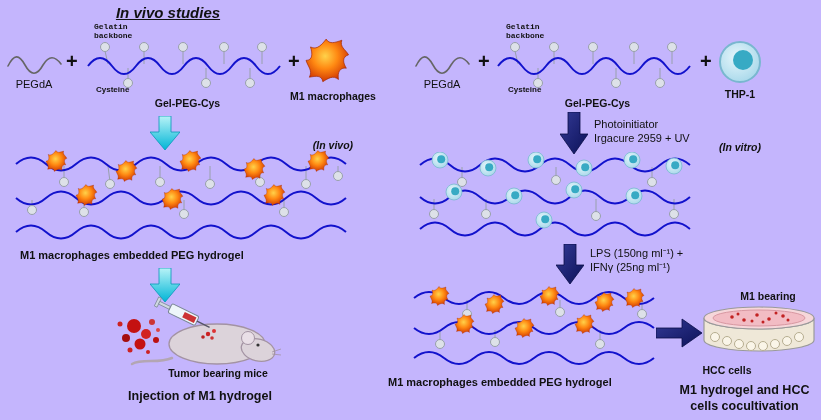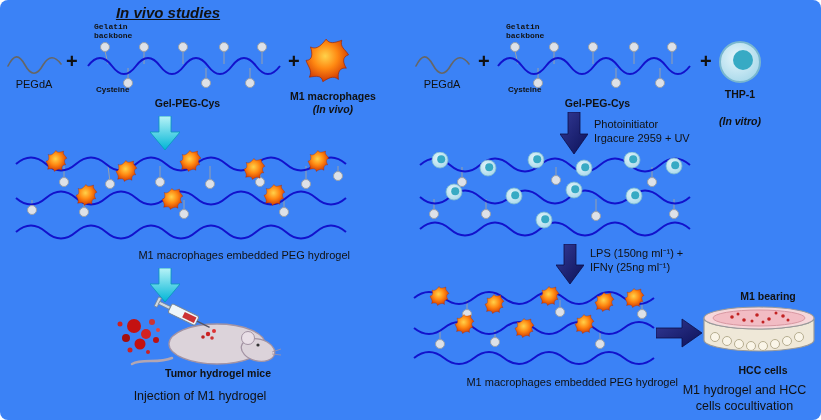--- a/index.html
+++ b/index.html
@@ -1,26 +1,26 @@
 <!DOCTYPE html>
 <html><head>
 <meta charset="utf-8">
 <style>
   * { margin:0; padding:0; box-sizing:border-box; }
   body { background:#fff; font-family:"Liberation Sans", sans-serif; color:#111; }
-  .canvas { position:relative; width:821px; height:420px; background:#3b82f6; overflow:hidden;border-radius:8px; }
+  .canvas { position:relative; width:821px; height:420px; background:#c4b5fd; overflow:hidden; }
   .abs { position:absolute; }
   .title { font-size:15px; font-weight:bold; font-style:italic; text-decoration:underline; text-align:center; }
   .lbl { font-weight:bold; font-size:10.5px; text-align:center; line-height:1.2; }
   .lbl-sm { font-weight:bold; font-size:8px; line-height:1.1; }
   .name { font-size:11px; text-align:center; font-weight:400; }
-  .caption { font-weight:normal; font-size:11px; text-align:right; }
-  .final { font-weight:normal; font-size:12.5px; text-align:center; line-height:1.25; }
+  .caption { font-weight:bold; font-size:11px; text-align:left; }
+  .final { font-weight:bold; font-size:12.5px; text-align:center; line-height:1.25; }
   .plus { font-size:20px; font-weight:bold; }
-  .italic { font-style:italic; }
+  .italic { font-style:italic;margin-top:36px; }
   .pre { white-space:pre-line;font-family:Liberation Mono, monospace; }
   .step { font-weight:normal; font-size:11px; line-height:1.3; }
   svg { display:block; }
 </style>
 </head>
 <body>
 
 <div class="canvas">
 
   <svg width="0" height="0" style="position:absolute" aria-hidden="true">
@@ -178,21 +178,21 @@
         <circle cx="100" cy="42" r="1.8" fill="#cc3333"></circle>
     </g>
     <g transform="translate(58,12) rotate(26)">
       <rect x="-15" y="-5" width="3" height="10" fill="#cfd8e0" stroke="#7a8794" stroke-width="0.7"></rect>
       <rect x="-12" y="-1.5" width="12" height="3" fill="#cfd8e0" stroke="#7a8794" stroke-width="0.7"></rect>
       <rect x="0" y="-5" width="30" height="10" rx="2" fill="#eef6fa" stroke="#7a8794" stroke-width="1"></rect>
       <rect x="15" y="-3" width="13" height="6" fill="#cc3333"></rect>
       <line x1="30" y1="0" x2="44" y2="0" stroke="#556" stroke-width="1.4"></line>
     </g>
   </svg>
-  <div class="abs lbl" style="left:138px;top:367px;width:160px">Tumor hydrogel mice</div>
+  <div class="abs lbl" style="left:138px;top:367px;width:160px">Tumor bearing mice</div>
   <div class="abs final" style="left:95px;top:389px;width:210px">Injection of M1 hydrogel</div>
 
 
   <svg class="abs" style="left:414px;top:50px" width="58" height="26">
     <path d="M2,16 C8,4 13,4 19,15 C25,26 31,26 37,15 C43,5 49,6 55,14" fill="none" stroke="#666" stroke-width="1.6" stroke-linecap="round"></path>
   </svg>
   <div class="abs name" style="left:410px;top:78px;width:64px">PEGdA</div>
 
   <div class="abs plus" style="left:478px;top:50px">+</div>
 
@@ -223,21 +223,21 @@
 backbone</div>
   <div class="abs lbl-sm" style="left:508px;top:86px">Cysteine</div>
   <div class="abs lbl" style="left:535px;top:97px;width:125px">Gel-PEG-Cys</div>
 
   <div class="abs plus" style="left:700px;top:50px">+</div>
 
   <svg class="abs" style="left:718px;top:40px" width="44" height="44">
     <use href="#thpcell" transform="translate(2,2) scale(2)"></use>
   </svg>
   <div class="abs lbl" style="left:712px;top:88px;width:56px">THP-1</div>
-  <div class="abs lbl italic" style="left:705px;top:115px;width:70px">(In vitro)</div>
+  <div class="abs lbl italic" style="left:705px;top:105px;width:70px">(In vitro)</div>
 
   <svg class="abs" style="left:560px;top:112px" width="28" height="42">
     <polygon points="8,0 20,0 20,22 28,22 14,42 0,22 8,22" fill="url(#gradNavy)" stroke="#0a0e46" stroke-width="0.8"></polygon>
   </svg>
   <div class="abs step" style="left:594px;top:117px">
     <div>Photoinitiator</div>
     <div>Irgacure 2959 + UV</div>
   </div>
 
   <svg class="abs" style="left:416px;top:152px" width="280" height="92">
@@ -344,20 +344,20 @@
         <circle cx="57" cy="11" r="1.8"></circle>
       <circle cx="69" cy="15" r="1.8"></circle>
         <circle cx="83" cy="12" r="1.8"></circle>
         <circle cx="38" cy="10" r="1.5"></circle>
       <circle cx="52" cy="17" r="1.5"></circle>
         <circle cx="76" cy="9" r="1.5"></circle>
         <circle cx="88" cy="16" r="1.5"></circle>
       <circle cx="63" cy="18" r="1.5"></circle>
     </g>
   </svg>
-  <div class="abs lbl" style="left:718px;top:364px;width:90px">HCC cells</div>
+  <div class="abs lbl" style="left:682px;top:364px;width:90px">HCC cells</div>
 
   <div class="abs final" style="left:662px;top:383px;width:165px">
     <div>M1 hydrogel and HCC</div>
     <div>cells cocultivation</div>
   </div>
 
 </div>
 
 </body></html>

